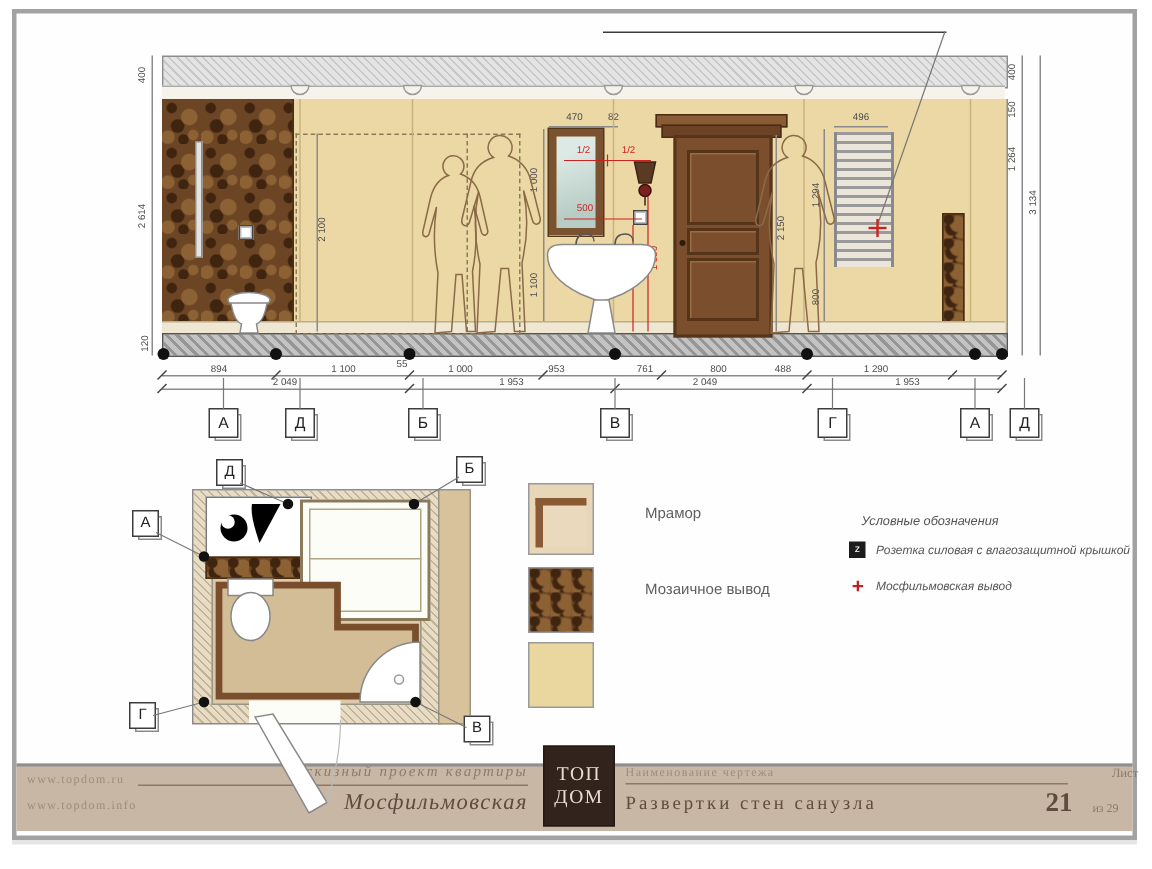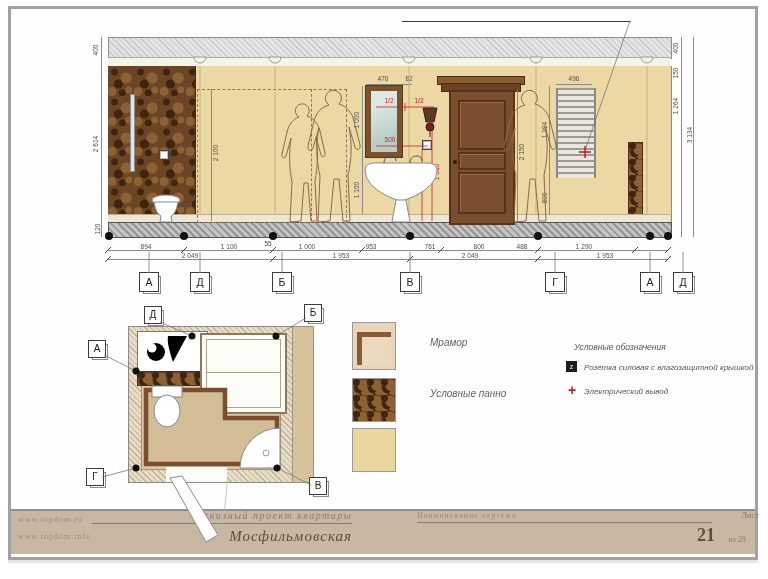--- a/index.html
+++ b/index.html
@@ -59,21 +59,21 @@
   .planband{background:#d8c29c;border:1px solid #9a9482;}
   .tub{background:#fdfdf8;border:2px solid #8a7a5a;}
   .tubinner{position:absolute;left:4px;top:4px;right:4px;bottom:4px;border:1px solid #b0a486;}
   .vanity{background:#fff;border:1px solid #777;}
   
   .sw{position:absolute;border:1px solid #9a9a9a;}
   .sw1{background:#e7d6b8;}
   .sw1 .l1{position:absolute;left:4px;top:9px;right:4px;bottom:4px;
            border-top:5px solid #8a5a35;border-left:5px solid #8a5a35;background:#ead9bd;}
   .sw3{background:#ead79f;}
-  .leglabel{position:absolute;font-style:italic;font-size:10px;color:#5f5f5f;line-height:1.25;}
+  .leglabel{position:absolute;font-size:10px;color:#5f5f5f;line-height:1.25;}
   .symlabel{position:absolute;font-style:italic;font-size:8px;color:#555;white-space:nowrap;
             transform:translate(0,-50%);}
   .symtitle{position:absolute;font-style:italic;font-size:8.5px;color:#555;white-space:nowrap;
             transform:translate(-50%,-50%);}
   .sockicon{position:absolute;width:11px;height:11px;background:#1c1c1c;color:#fff;
             font-size:7px;line-height:11px;text-align:center;}
   .redplus{position:absolute;color:#bb2222;font-size:14px;font-weight:bold;line-height:1;
            transform:translate(-50%,-50%);}
   
   .tstrip{position:absolute;left:11px;top:509px;width:744px;height:43px;background:#c9b7a5;
@@ -203,36 +203,41 @@
   <div class="mk sm" style="left:97px;top:349px;">А</div>
   <div class="mk sm" style="left:95px;top:477px;">Г</div>
   <div class="mk sm" style="left:318px;top:486px;">В</div>
 
   <div class="sw sw1" style="left:352px;top:322px;width:42px;height:46px;">
       <div class="l1"></div>
     </div>
   <div class="sw damask small" style="left:352px;top:378px;width:42px;height:42px;"></div>
   <div class="sw sw3" style="left:352px;top:428px;width:42px;height:42px;"></div>
   <div class="leglabel" style="left:430px;top:337px;">Мрамор</div>
-  <div class="leglabel" style="left:430px;top:388px;">Условные панно</div>
+  <div class="leglabel" style="left:430px;top:388px;">Мозаичное вывод</div>
 
   <div class="symtitle" style="left:620px;top:347px;">Условные обозначения</div>
   <div class="sockicon" style="left:566px;top:361px;">z</div>
   <div class="symlabel" style="left:584px;top:367px;font-style:italic;">Розетка силовая с влагозащитной крышкой</div>
   <div class="redplus" style="left:572px;top:390px;">+</div>
-  <div class="symlabel" style="left:584px;top:391px;">Электрический вывод</div>
+  <div class="symlabel" style="left:584px;top:391px;">Мосфильмовская вывод</div>
 
   <div class="tstrip"></div>
   <div class="tb url" style="left:18px;top:515px;">www.topdom.ru</div>
   <div class="tb url" style="left:18px;top:532px;">www.topdom.info</div>
   <div class="tb ptype" style="left:352px;top:515px;">Эскизный проект квартиры</div>
   <div class="tline" style="left:92px;top:523px;width:260px;"></div>
   <div class="tb oname" style="left:352px;top:536px;">Мосфильмовская</div>
+  <div class="logo">
+    <div>ТОП</div>
+    <div>ДОМ</div>
+  </div>
   <div class="tb lbl" style="left:417px;top:515px;">Наименование чертежа</div>
   <div class="tline" style="left:417px;top:522px;width:295px;"></div>
+  <div class="tb dtitle" style="left:417px;top:536px;">Развертки стен санузла</div>
   <div class="tb lblr" style="left:750px;top:515px;">Лист</div>
   <div class="tb big" style="left:706px;top:535px;font-weight:bold;">21</div>
   <div class="tb of" style="left:737px;top:539px;">из 29</div>
 
   <svg class="overlay" width="768" height="579" viewBox="0 0 768 579">
 
     <g stroke="#9a9a9a" fill="#f5f2ea">
       <path d="M194,57 a6,6 0 0 0 12,0 z"></path>
         <path d="M269,57 a6,6 0 0 0 12,0 z"></path>
       <path d="M403,57 a6,6 0 0 0 12,0 z"></path>

